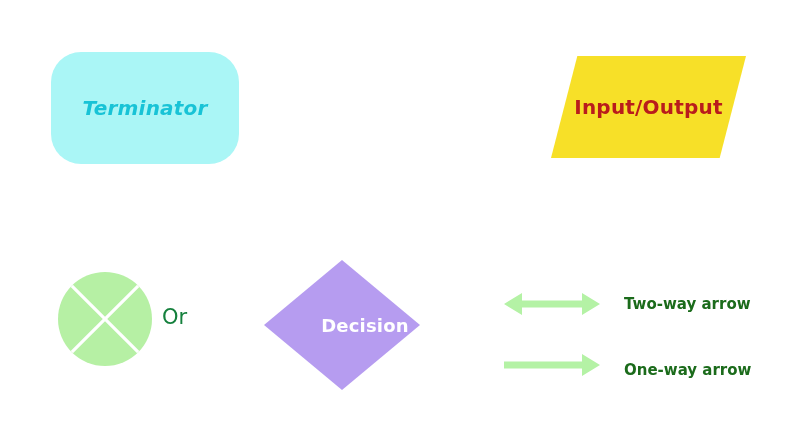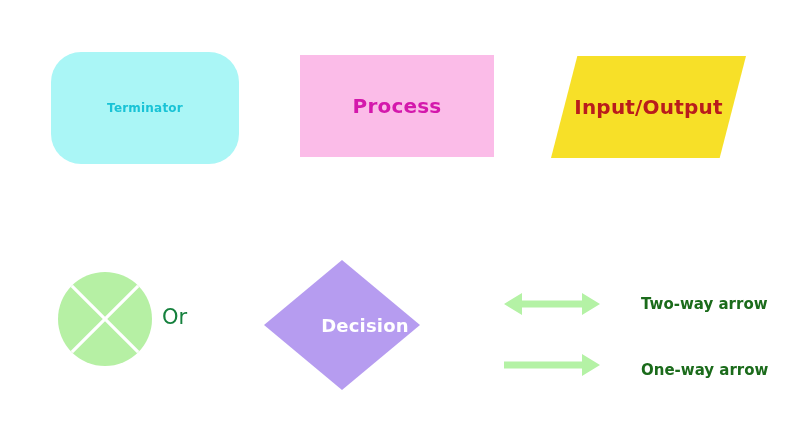--- a/index.html
+++ b/index.html
@@ -41,21 +41,22 @@
   #terminator-shape {
     left: 51px;
     top: 52px;
     width: 188px;
     height: 112px;
     background: #aaf6f6;
     border-radius: 30px;
   }
   #terminator-shape .node-label {
     color: #18c3d6;
-    font-size: 12px;
+    font-size: 20px;
+    font-style: italic;
   }
 
   
   #process-shape {
     left: 300px;
     top: 55px;
     width: 194px;
     height: 102px;
     background: #fbbce8;
   }
@@ -150,39 +151,36 @@
   
   .arrow-row {
     position: absolute;
     display: flex;
     align-items: center;
   }
   #two-way-arrow-row { left: 504px; top: 290px; }
   #one-way-arrow-row { left: 504px; top: 351px; align-items: flex-end; }
   .arrow-glyph { display: block; }
   .arrow-text {
-    margin-left: 41px;
+    margin-left: 24px;
     color: #1b6b1b;
     font-size: 15px;
     font-weight: bold;
     white-space: nowrap;
   }
 </style>
 </head>
 <body>
 
 <div class="canvas">
 
   <div class="node" id="terminator-shape">
     <span class="node-label">Terminator</span>
   </div>
 
-  <div class="node" id="process-shape">
-    <span class="node-label">Process</span>
-  </div>
 
   <div class="node" id="io-shape">
     <span class="io-fill"></span>
     <span class="node-label">Input/Output</span>
   </div>
 
   <div class="node" id="or-shape">
     <span class="or-circle"></span>
     <svg class="or-cross" viewBox="0 0 94 94">
       <line x1="13.8" y1="13.8" x2="80.2" y2="80.2" stroke="#ffffff" stroke-width="3.2"></line>

